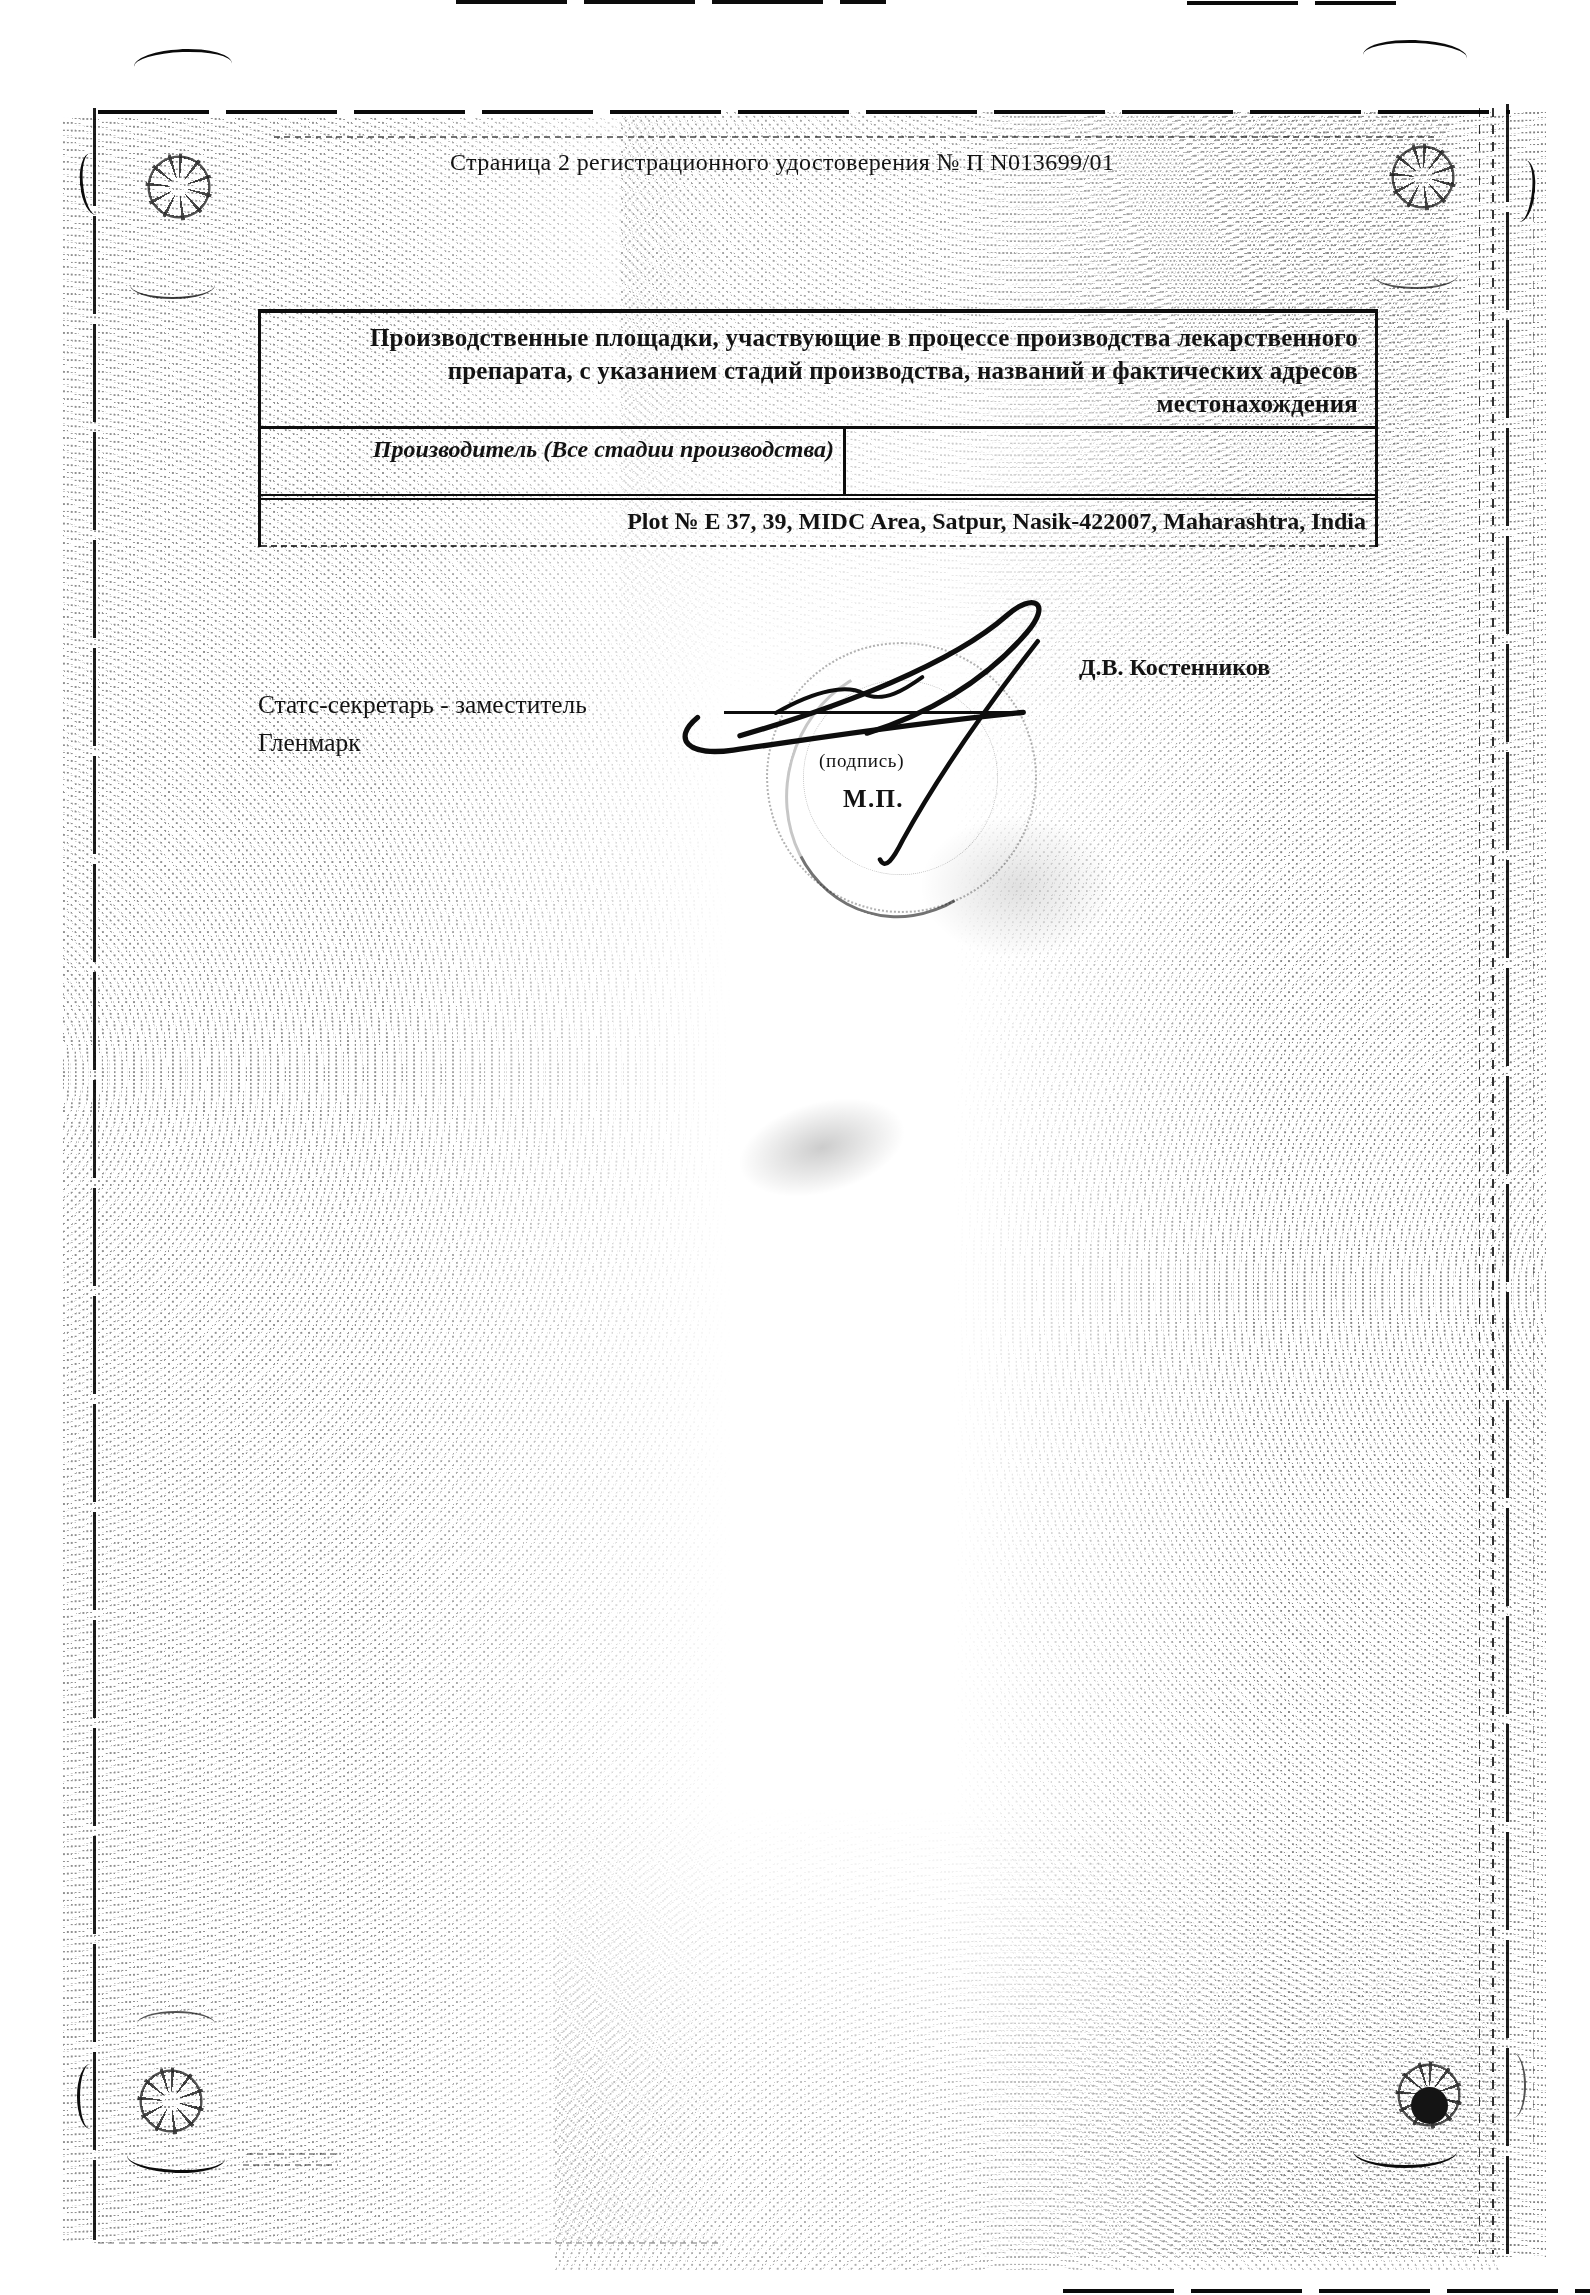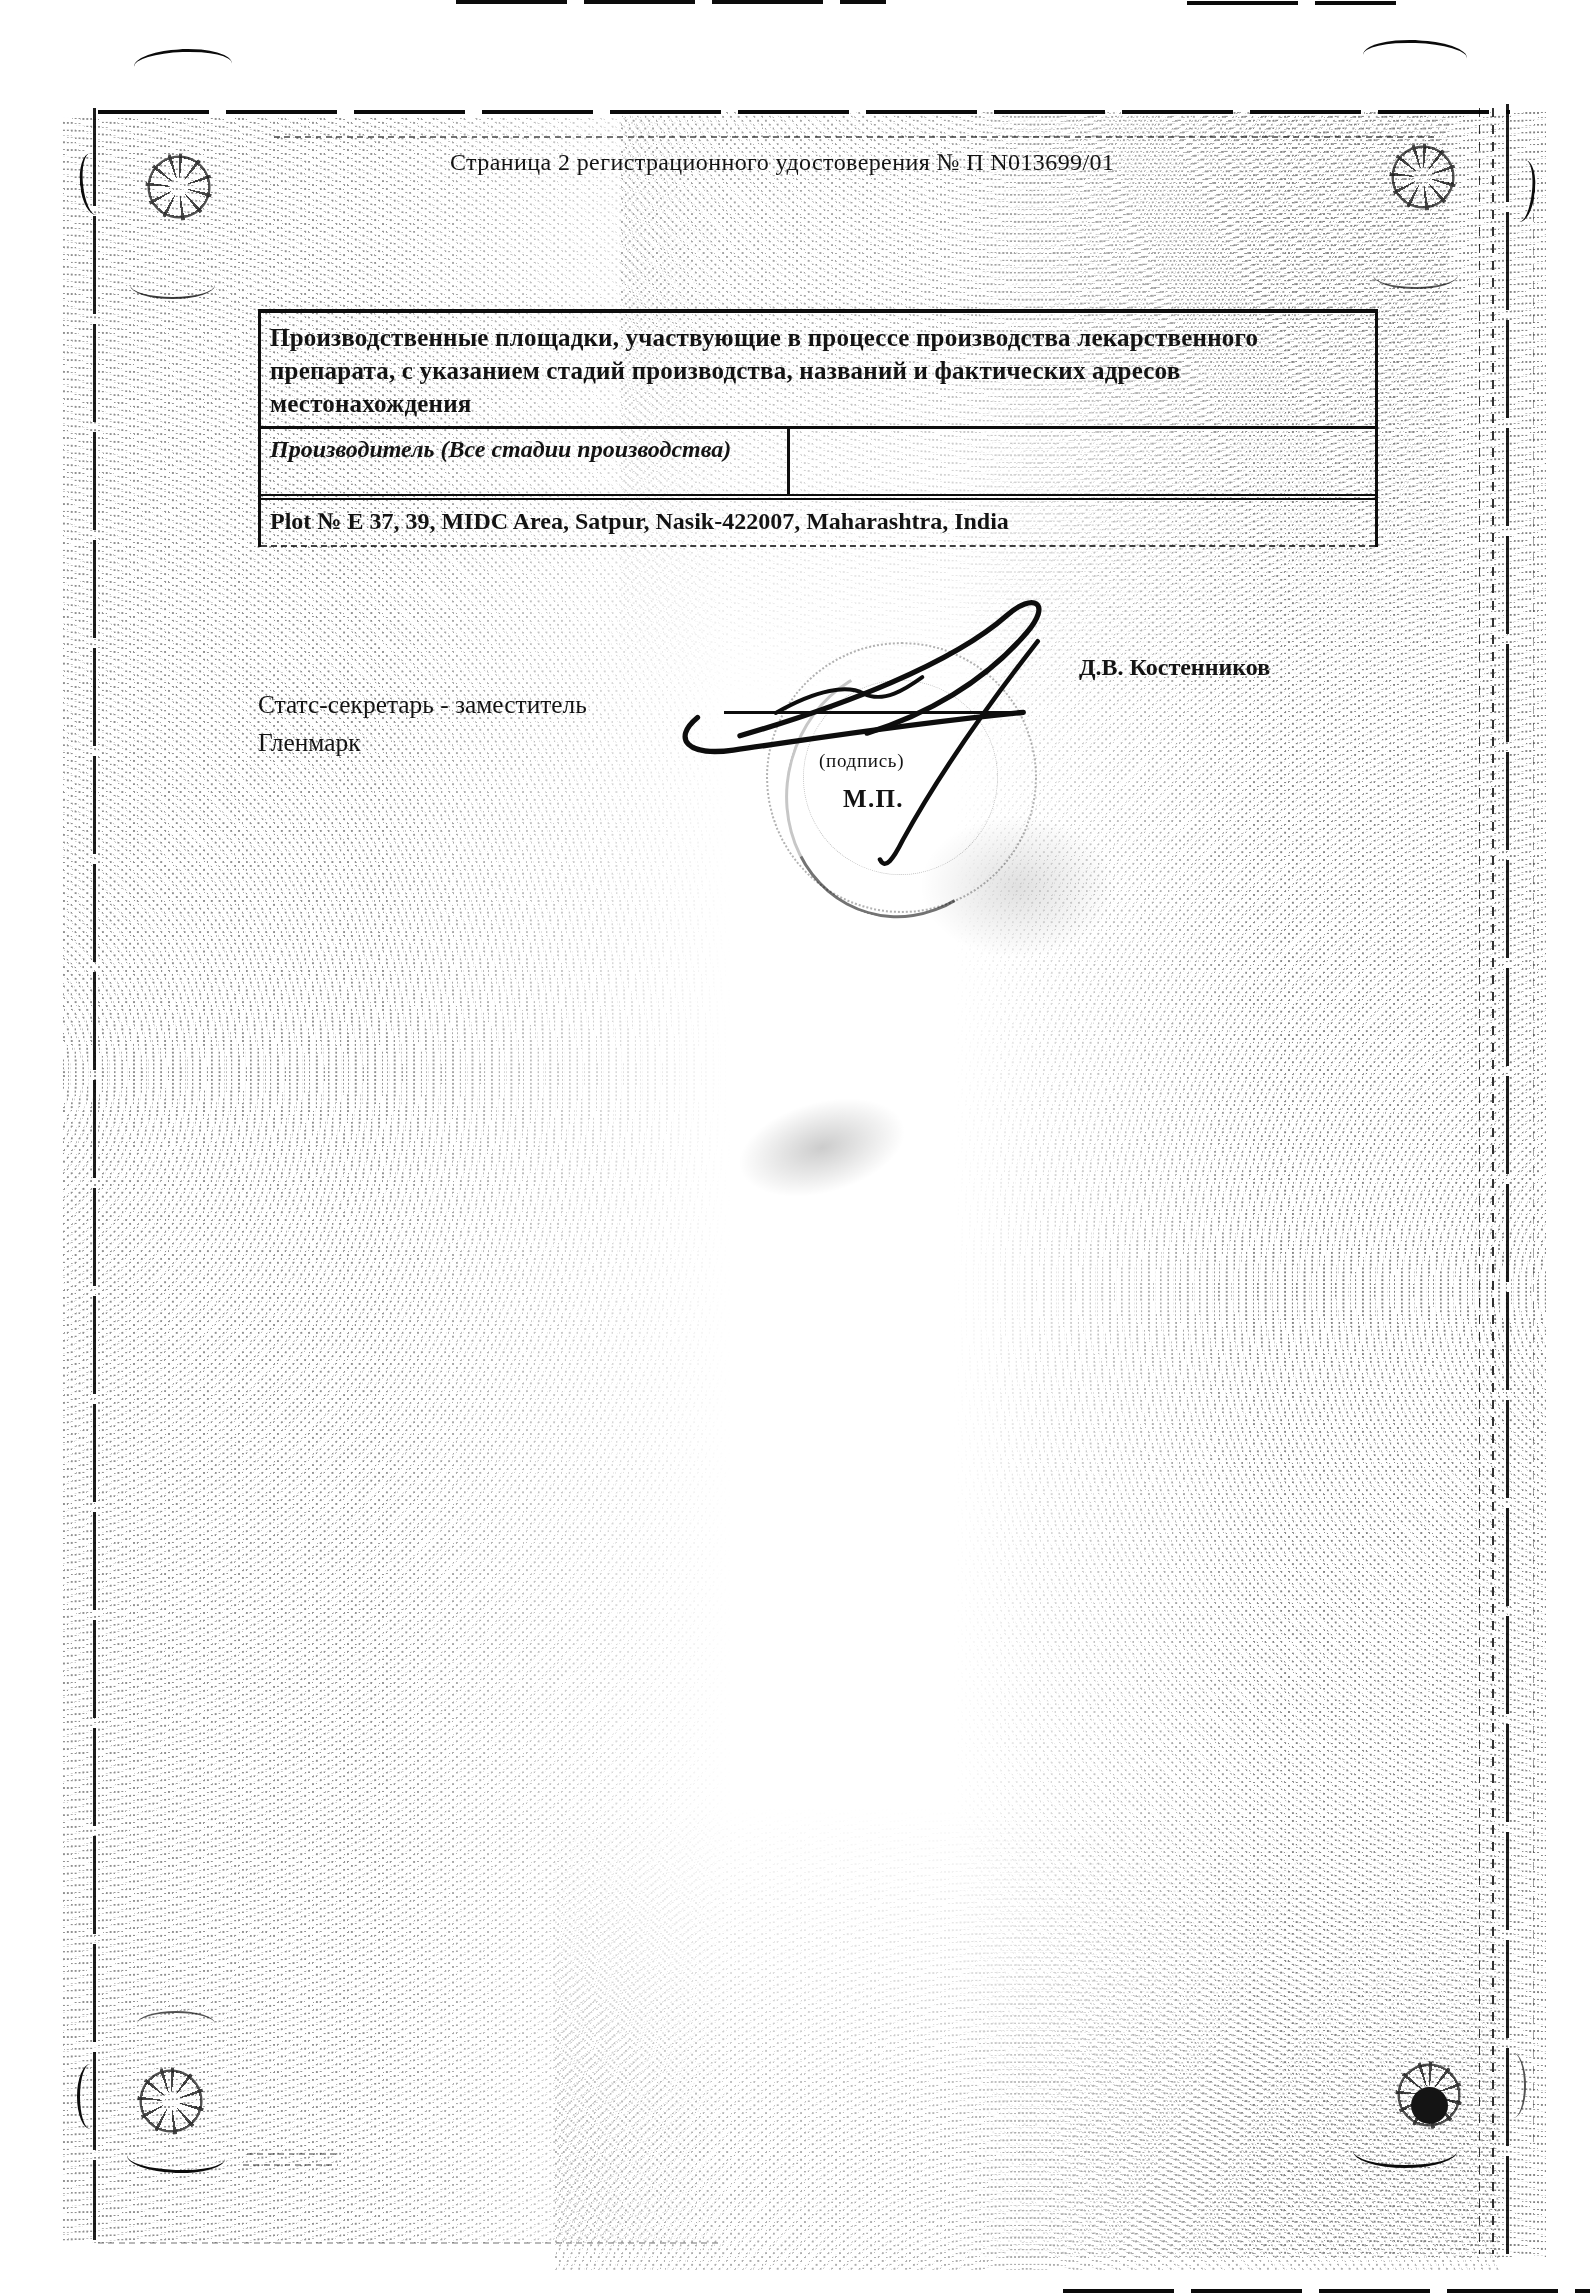--- a/index.html
+++ b/index.html
@@ -55,28 +55,28 @@
       radial-gradient(circle, rgba(0,0,0,0) 0 29px, rgba(0,0,0,.85) 29px 31px, transparent 32px);
     -webkit-mask-image:radial-gradient(circle, transparent 0 9px, #000 9.8px 33px, transparent 34px);
     mask-image:radial-gradient(circle, transparent 0 9px, #000 9.8px 33px, transparent 34px);
   }
   .arc{position:absolute;border:0 solid #0b0b0b;border-radius:50%;}
 
   
   .page-header{position:absolute;left:450px;top:149px;font-size:24px;letter-spacing:0.4px;white-space:nowrap;text-align:right;}
   .ptable{
     position:absolute;left:258px;top:309px;width:1120px;box-sizing:border-box;
-    border-left:3.9px solid #0d0d0d;border-right:3.3px solid #0d0d0d;border-top:4.6px solid #0d0d0d;
+    border-left:3.9px solid #0d0d0d;border-right:3.3px solid #0d0d0d;border-top:4.6px solid #0d0d0d;text-align:right;
   }
   .ptable .hcell{
     padding:7.8px 17px 6.5px 9px;font-weight:bold;font-size:25px;line-height:1.32;
     border-bottom:3.9px solid #0d0d0d;letter-spacing:0.2px;
   }
   .ptable .row2{display:flex;border-bottom:6.5px double #0d0d0d;min-height:65px;}
-  .ptable .cell-l{width:526px;box-sizing:border-box;padding:6.5px 9px;font-style:italic;font-weight:600;font-size:24px;}
+  .ptable .cell-l{width:582px;box-sizing:border-box;padding:6.5px 9px;font-style:italic;font-weight:600;font-size:24px;}
   .ptable .cell-r{flex:1;border-left:3.3px solid #0d0d0d;padding:5.2px 11.7px;font-size:24px;line-height:1.42;font-weight:600;}
   .ptable .row3{padding:7.8px 9px 10.4px;font-size:24px;font-weight:700;border-bottom:2.6px dashed rgba(0,0,0,.75);}
 
   
   .sig-position{position:absolute;left:258px;top:685px;font-size:25.4px;font-weight:normal;line-height:1.5;}
   .sig-name{position:absolute;left:1079px;top:654px;font-size:24px;font-weight:bold;white-space:nowrap;}
   .sig-line{position:absolute;left:724px;top:711px;width:299px;height:2.6px;background:#0d0d0d;}
   .sig-caption{position:absolute;left:819px;top:750px;font-size:19px;letter-spacing:0.7px;}
   .seal-mark{position:absolute;left:843px;top:785px;font-size:25px;font-weight:600;letter-spacing:1.3px;}
 

